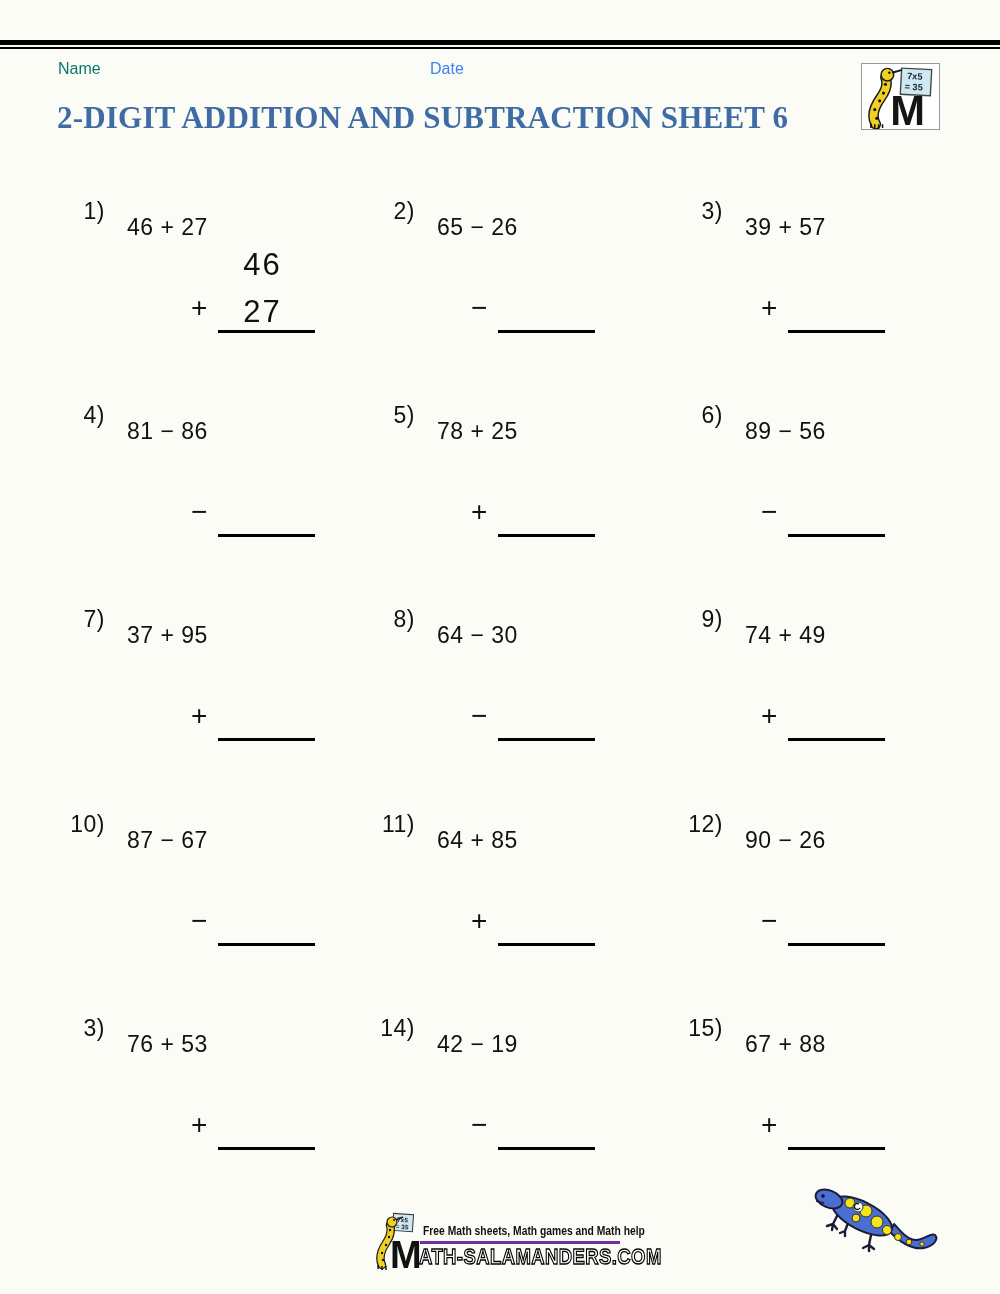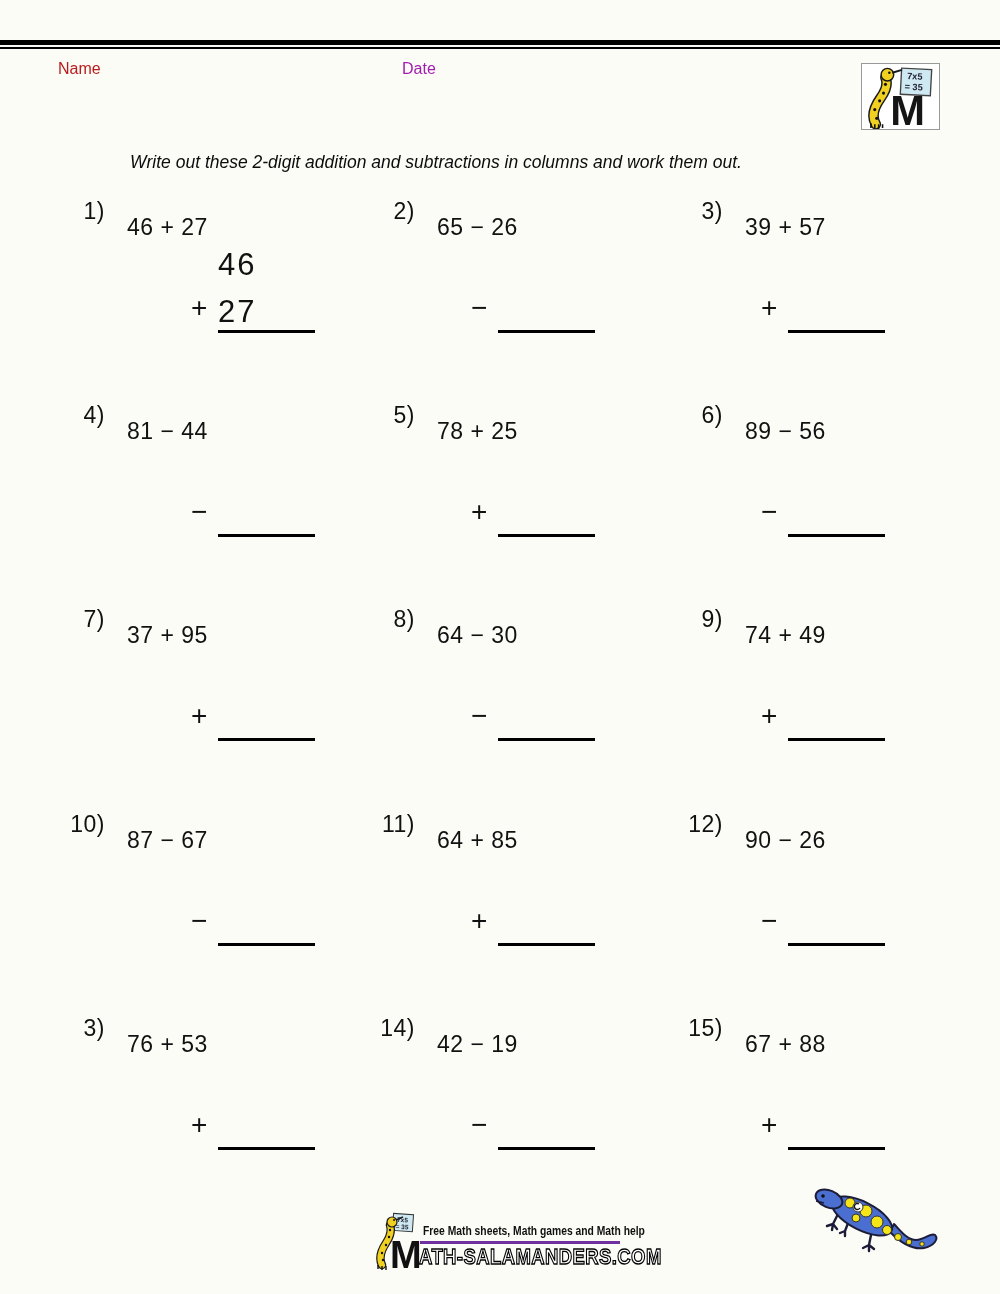--- a/index.html
+++ b/index.html
@@ -2,41 +2,41 @@
 <html><head>
 <meta charset="utf-8">
 <style>
   html,body{margin:0;padding:0;}
   body{background:#e9e9e4;font-family:"Liberation Sans",sans-serif;}
   .page{position:relative;width:1000px;height:1294px;background:#fcfcf7;overflow:hidden;
         font-family:"Liberation Sans",sans-serif;color:#111;}
   
   .toprule{position:absolute;left:0;top:40px;width:1000px;height:9px;
     background:linear-gradient(to bottom,#000 0px,#000 5px,#f8f8f2 5px,#f8f8f2 6.5px,#000 6.5px,#000 8.5px,transparent 8.5px);}
-  .name-label{position:absolute;left:58px;top:60px;font-size:16px;color:#b91c1c;}
-  .date-label{position:absolute;left:402px;top:60px;font-size:16px;color:#a21caf;}
+  .name-label{position:absolute;left:58px;top:60px;font-size:16px;color:#0f766e;}
+  .date-label{position:absolute;left:430px;top:60px;font-size:16px;color:#3b82f6;}
   
   .logo-box{position:absolute;left:861px;top:63px;width:79px;height:67px;background:#fff;
     border:1px solid #999;box-sizing:border-box;}
   .logo-box svg{display:block;width:100%;height:100%;}
   .title{position:absolute;left:57px;top:100px;margin:0;font-family:"Liberation Serif",serif;
     font-size:31px;font-weight:600;color:#3f6ca5;letter-spacing:0.2px;white-space:nowrap;}
   .instruction{position:absolute;left:130px;top:152px;font-size:17.5px;font-style:italic;
     font-weight:500;color:#0c0c0c;white-space:nowrap;}
   
   .cell{position:absolute;width:300px;height:200px;}
   .r1{top:195px}.r2{top:399px}.r3{top:603px}.r4{top:808px}.r5{top:1012px}
   .c1{left:55px}.c2{left:365px}.c3{left:673px}
   .pnum{position:absolute;left:0;top:3px;width:50px;text-align:right;font-size:23px;letter-spacing:0.5px;}
   .pstmt{position:absolute;left:72px;top:3px;font-size:23px;letter-spacing:0.5px;white-space:nowrap;margin-top:16px;}
   .sign{position:absolute;top:97px;font-size:28px;font-weight:500;}
   .c1 .sign{left:136px}.c2 .sign{left:106px}.c3 .sign{left:88px}
   .ansline{position:absolute;top:135px;height:0;border-bottom:3px solid #000;width:97px;}
   .c1 .ansline{left:163px}.c2 .ansline{left:133px}.c3 .ansline{left:115px}
-  .exnum{position:absolute;left:163px;width:97px;text-align:left;padding-right:8px;
+  .exnum{position:absolute;left:163px;width:97px;text-align:center;padding-right:8px;
     box-sizing:border-box;font-size:31px;line-height:1;letter-spacing:2px;}
   .extop{top:54px}
   .exbot{top:101px}
   
   .flogo{position:absolute;left:372px;top:1212px;width:52px;height:58px;}
   .tagline{position:absolute;left:423px;top:1224px;font-size:12px;font-weight:700;color:#101010;
     white-space:nowrap;transform:scaleX(0.86);transform-origin:left top;}
   .fline{position:absolute;left:420px;top:1241px;width:200px;height:3px;background:#7030a0;}
   .fsite{position:absolute;left:419px;top:1244px;font-size:22px;font-weight:700;color:#fff;
     -webkit-text-stroke:1.3px #000;letter-spacing:0.5px;white-space:nowrap;
@@ -69,21 +69,21 @@
         <circle cx="15" cy="56" r="1.6" fill="#111"></circle>
           <circle cx="13" cy="47" r="1.6" fill="#111"></circle>
         <circle cx="18" cy="38" r="1.6" fill="#111"></circle>
           <circle cx="22" cy="30" r="1.6" fill="#111"></circle>
         <circle cx="24" cy="21" r="1.6" fill="#111"></circle>
         <path d="M9,61 l0,5 M13,62 l0,5 M17,62 l0,5 M21,62 l0,4" stroke="#111" stroke-width="1.6"></path>
       </g>
     </svg>
   </div>
 
-  <div class="instruction">Write out these 2-digit addition and subtractions in columns and work them out.</div>
+  <h1 class="title">2-DIGIT ADDITION AND SUBTRACTION SHEET 6</h1>
 
   <div class="cell r1 c1">
     <span class="pnum">1)</span>
     <span class="pstmt">46 + 27</span>
     <span class="exnum extop">46</span>
     <span class="exnum exbot">27</span>
     <span class="sign">+</span>
     <div class="ansline"></div>
   </div>
   <div class="cell r1 c2">
@@ -94,21 +94,21 @@
   </div>
   <div class="cell r1 c3">
     <span class="pnum">3)</span>
     <span class="pstmt">39 + 57</span>
     <span class="sign">+</span>
     <div class="ansline"></div>
   </div>
 
   <div class="cell r2 c1">
     <span class="pnum">4)</span>
-    <span class="pstmt">81 − 44</span>
+    <span class="pstmt">81 − 86</span>
     <span class="sign">−</span>
     <div class="ansline"></div>
   </div>
   <div class="cell r2 c2">
     <span class="pnum">5)</span>
     <span class="pstmt">78 + 25</span>
     <span class="sign">+</span>
     <div class="ansline"></div>
   </div>
   <div class="cell r2 c3">

